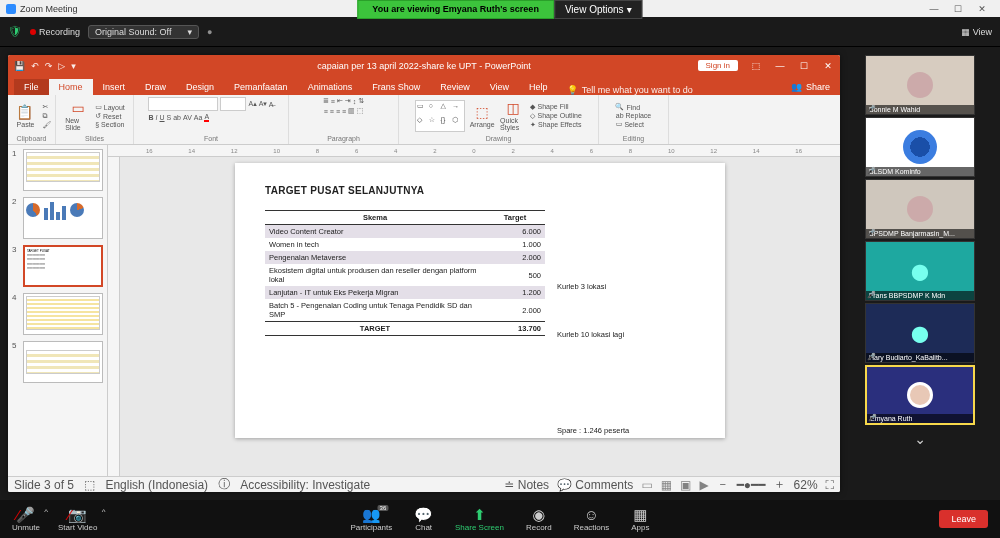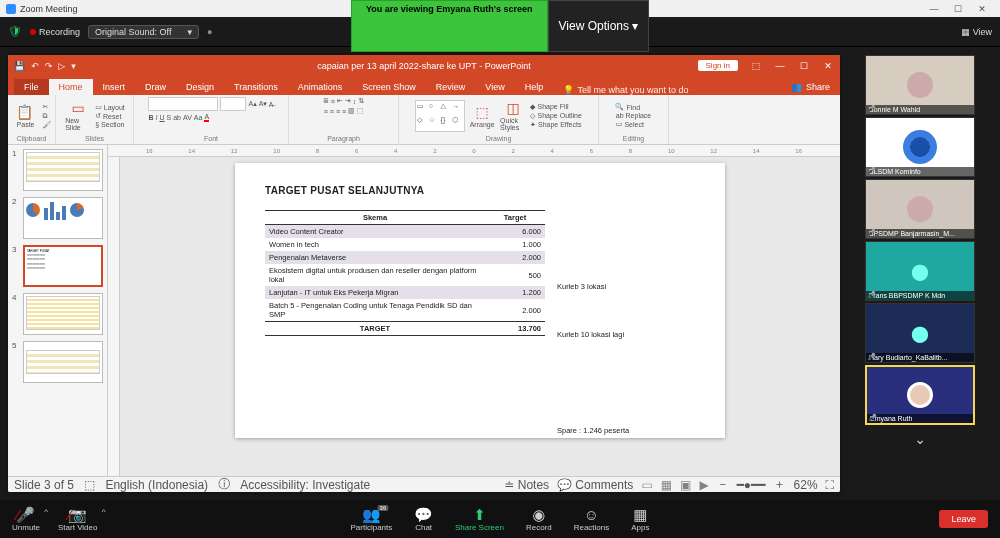--- a/index.html
+++ b/index.html
@@ -7,21 +7,21 @@
 
   
   .zoom-title { height:17px; background:#f0f0f0; display:flex; align-items:center; padding:0 6px; font-size:9px; color:#333; }
   .zoom-title .zicon { width:10px; height:10px; background:#2d8cff; border-radius:2px; margin-right:4px; }
   .zoom-title .spacer { flex:1; }
   .zoom-title .winbtn { width:24px; text-align:center; color:#555; cursor:pointer; }
 
   
   .share-notice { position:absolute; top:0; left:50%; transform:translateX(-50%); display:flex; z-index:5; }
   .share-notice .banner { background:#3cc43c; color:#000; font-size:9px; font-weight:600; padding:3px 14px; border:1px solid #2aa02a; }
-  .share-notice .viewopt { background:#222; color:#fff; font-size:12px; padding:18px 10px; display:flex; align-items:center; gap:3px; border:1px solid #444; cursor:pointer; }
+  .share-notice .viewopt { background:#222; color:#fff; font-size:10px; padding:3px 10px; display:flex; align-items:center; gap:3px; border:1px solid #444; cursor:pointer; }
 
   
   .zoom-bar { height:30px; background:#1a1a1a; display:flex; align-items:center; padding:0 8px; gap:8px; color:#ddd; font-size:9px; border-bottom:1px solid #000; }
   .zoom-bar .shield { color:#2ecc71; font-size:11px; }
   .zoom-bar .rec { display:flex; align-items:center; gap:3px; }
   .zoom-bar .rec .dot { width:6px; height:6px; background:#d00; border-radius:50%; }
   .zoom-bar .pill { background:#333; border:1px solid #555; border-radius:3px; padding:1px 6px; display:flex; align-items:center; gap:16px; cursor:pointer; }
   .zoom-bar .viewbtn { margin-left:auto; display:flex; align-items:center; gap:3px; cursor:pointer; }
 
   
@@ -166,23 +166,23 @@
         <span class="wbtn">☐</span>
         <span class="wbtn">✕</span>
       </div>
 
       <div class="ribbon-tabs">
         <div class="tab file">File</div>
         <div class="tab active">Home</div>
         <div class="tab">Insert</div>
         <div class="tab">Draw</div>
         <div class="tab">Design</div>
-        <div class="tab">Transitions</div>
+        <div class="tab">Pemanfaatan</div>
         <div class="tab">Animations</div>
-        <div class="tab">Screen Show</div>
+        <div class="tab">Frans Show</div>
         <div class="tab">Review</div>
         <div class="tab">View</div>
         <div class="tab">Help</div>
         <div class="tell">
           <span>💡</span>
           <span>Tell me what you want to do</span>
         </div>
         <div class="share">
           <span>👥</span>
           <span>Share</span>

